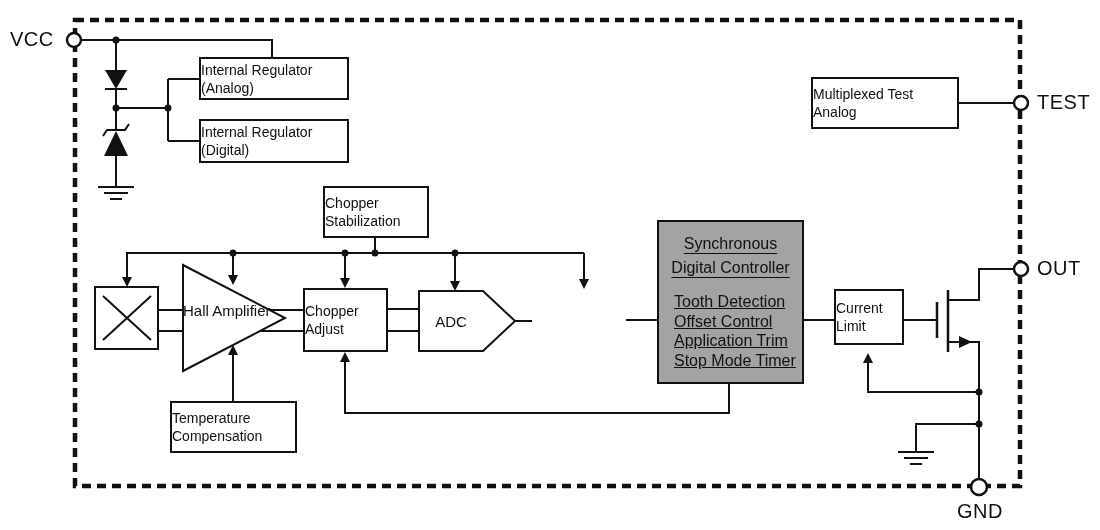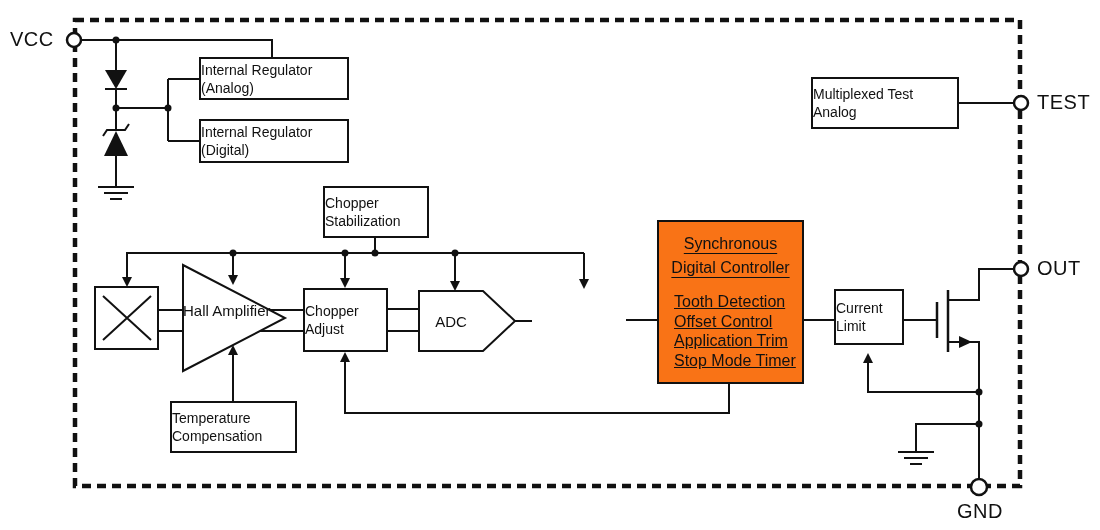--- a/index.html
+++ b/index.html
@@ -14,21 +14,21 @@
     font-size:14px;line-height:18px;text-align:center;
   }
   .blk span{display:block;white-space:nowrap;}
   .freetext{
     position:absolute;font-size:15px;line-height:17px;text-align:center;white-space:nowrap;
   }
   .pinlabel{
     position:absolute;font-size:20px;line-height:22px;white-space:nowrap;letter-spacing:0.5px;
   }
   .ctrl{
-    position:absolute;box-sizing:border-box;border:2px solid #111;background:#f97316;
+    position:absolute;box-sizing:border-box;border:2px solid #111;background:#a3a3a3;
     font-size:16px;text-align:center;padding-top:10px;
   }
   .ctrl .title{line-height:24px;text-decoration:underline;text-underline-offset:4px;white-space:nowrap;}
   .ctrl .items{margin-top:12px;text-align:left;padding-left:15px;}
   .ctrl .items span{display:block;line-height:19.5px;white-space:nowrap;text-decoration:underline;}
 </style>
 </head>
 <body>
 
 <div class="stage">

